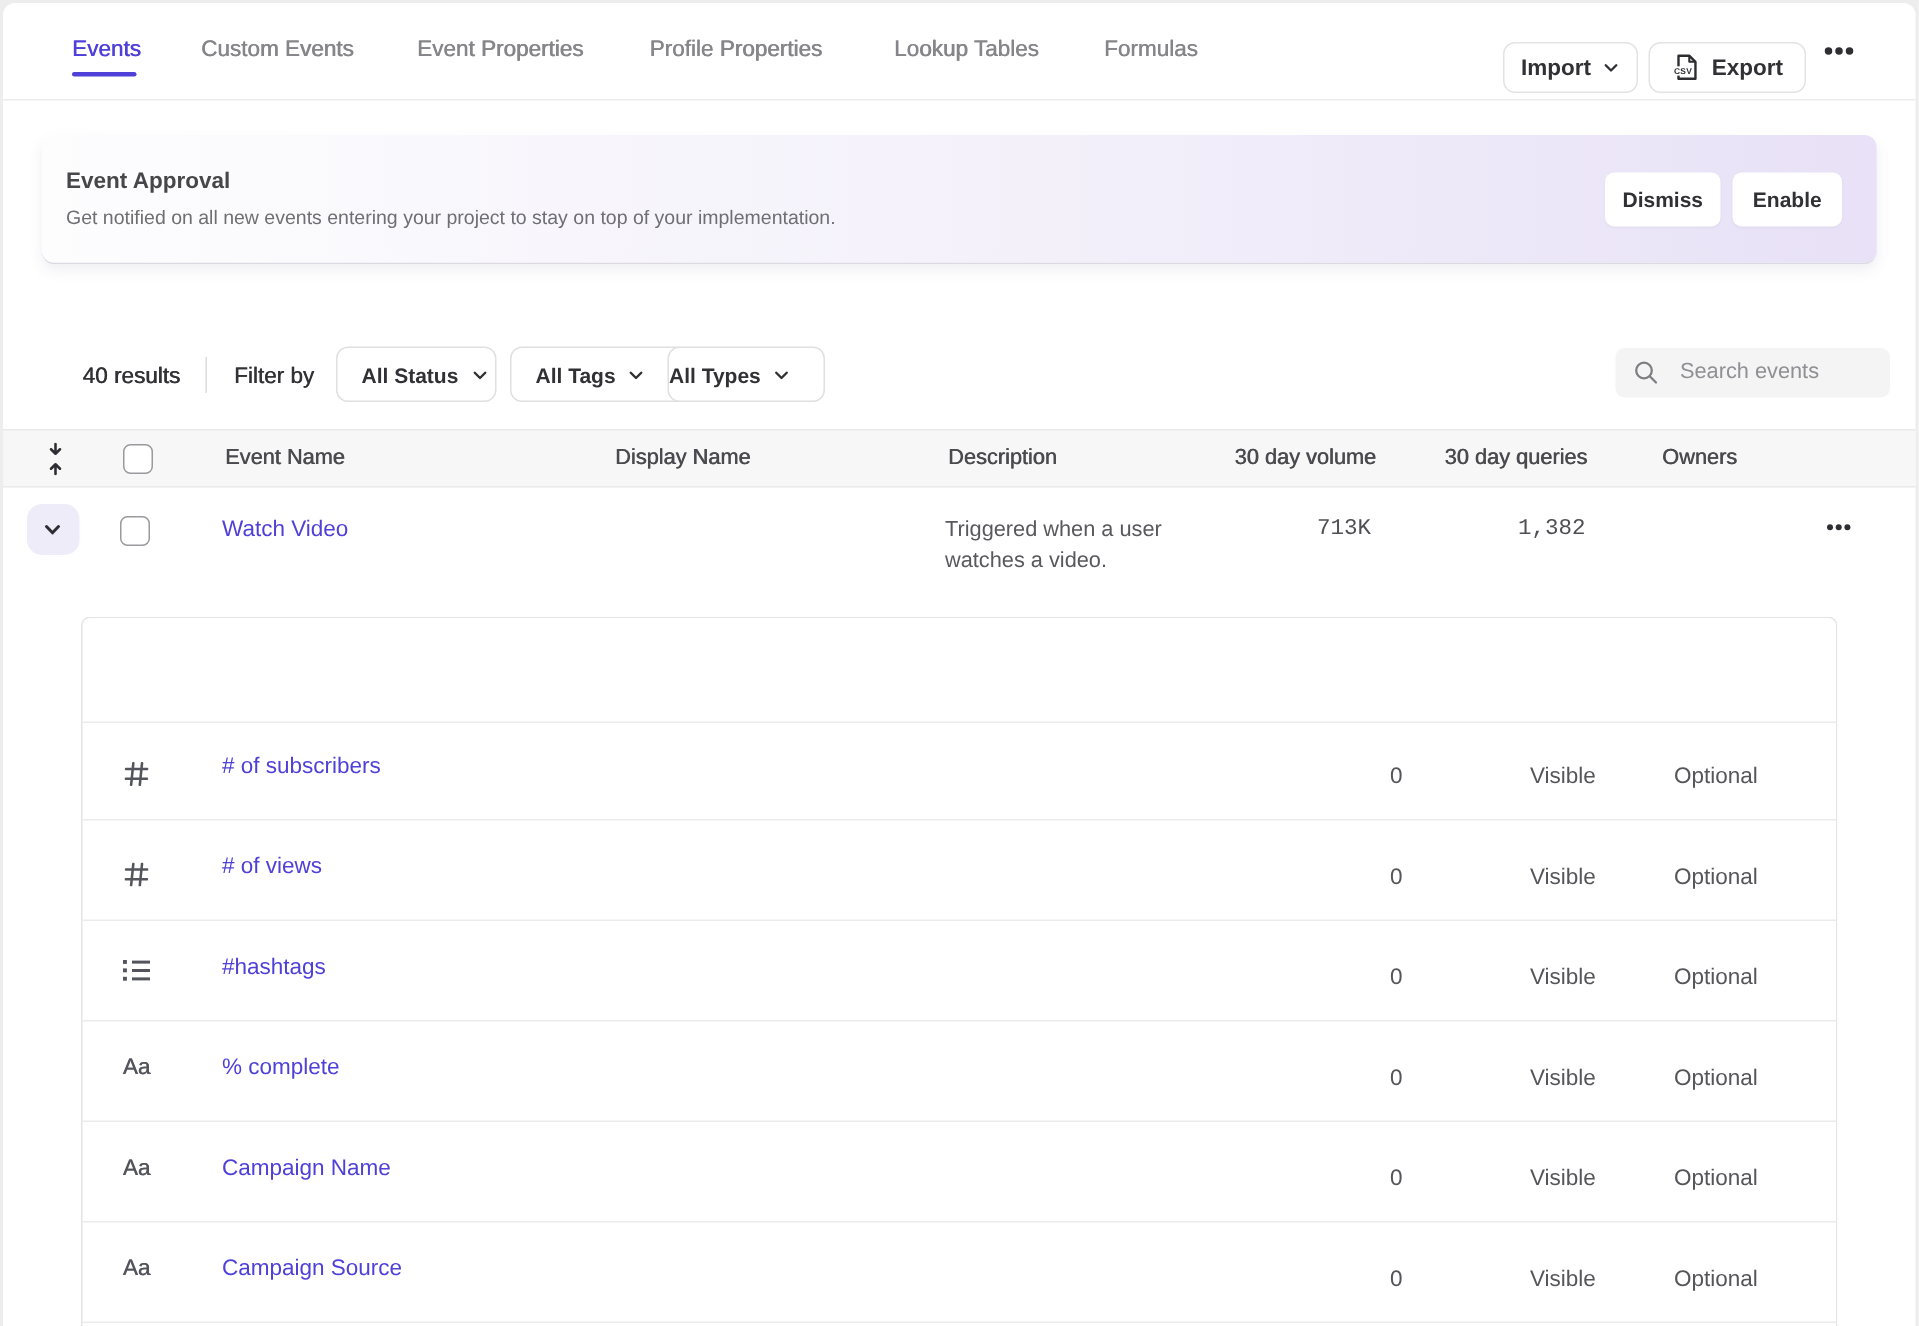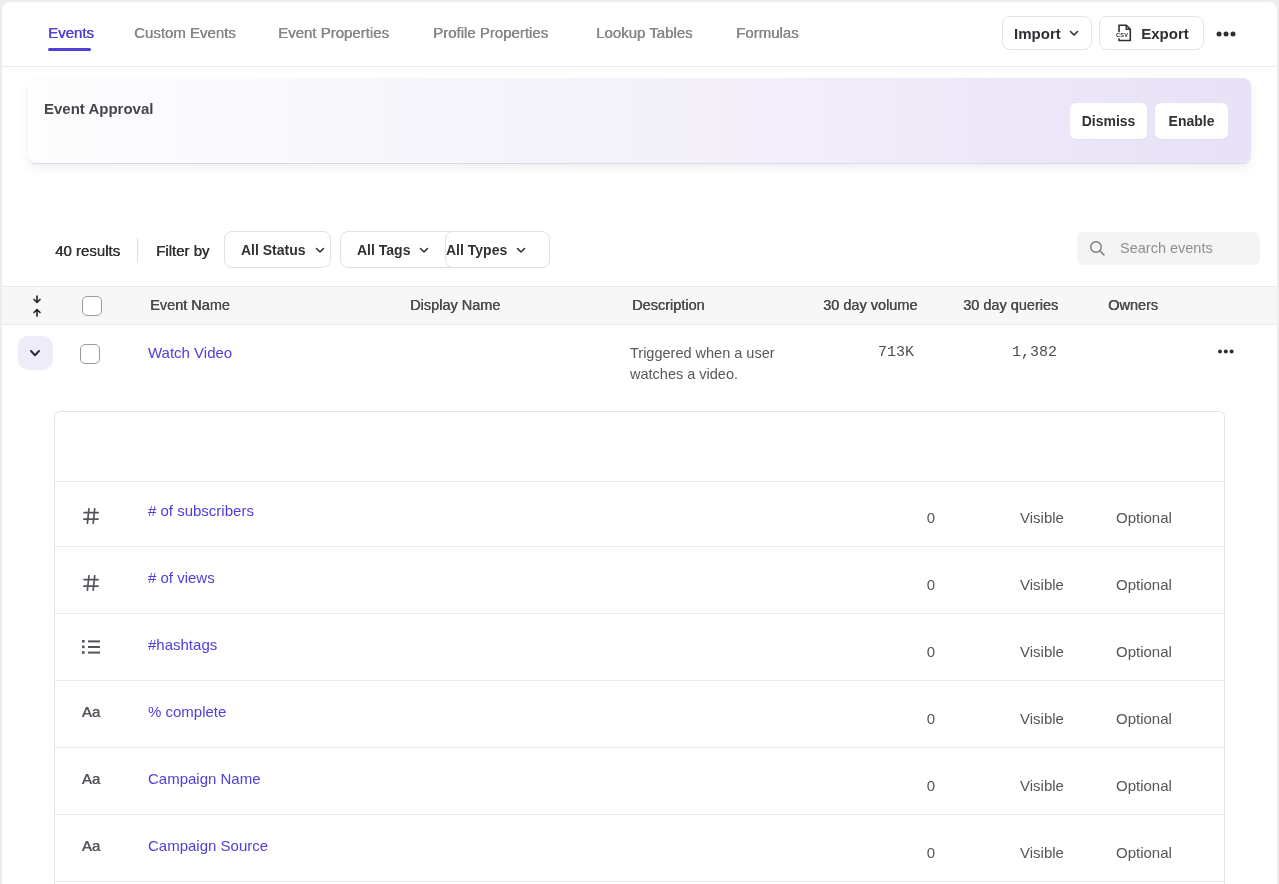--- a/index.html
+++ b/index.html
@@ -8,25 +8,25 @@
 .abs { position:absolute; }
 .card { position:absolute; left:2px; top:2px; width:1275px; height:882px;
   background:#ffffff; border-radius:8px 8px 0 0; }
 
 .nav-tab { position:absolute; top:24px; font-size:15px; color:#85858a; text-shadow:0.4px 0 0 currentColor; }
 .nav-active { color:#4f40d8; }
 .nav-underline { position:absolute; left:48px; top:48px; width:43px; height:3px;
   background:#4f40d8; border-radius:2px; }
 .nav-divider { position:absolute; left:2px; top:66px; width:1275px; height:1px; background:#ececec; }
 
-.btn-outline { position:absolute; top:16px; height:34px; background:#fff;
+.btn-outline { position:absolute; top:28px; height:34px; background:#fff;
   border:1px solid #e3e3e3; border-radius:8px; display:flex; align-items:center;
   justify-content:center; font-size:15px; font-weight:bold; color:#313135; }
 
-.banner { position:absolute; left:28px; top:78px; width:1223px; height:85px;
+.banner { position:absolute; left:28px; top:90px; width:1223px; height:85px;
   border-radius:8px; background:linear-gradient(90deg,#fdfdfe 0%, #f3f0fa 55%, #e8e1f7 100%);
   box-shadow:0 1px 0 rgba(160,155,175,0.28), 0 5px 9px rgba(110,100,150,0.11); }
 .banner h3 { position:absolute; left:16px; top:22px; font-size:15px; color:#47474b; font-weight:bold; }
 .banner p { position:absolute; left:16px; top:47px; font-size:13px; color:#6e6e73; }
 .banner-btn { position:absolute; top:25px; height:36px; background:#fff; border-radius:6px;
   display:flex; align-items:center; justify-content:center; font-size:14px; font-weight:bold;
   color:#313135; box-shadow:0 1px 2px rgba(0,0,0,0.04); }
 
 .filter-label { position:absolute; font-size:15px; color:#323236; text-shadow:0.4px 0 0 currentColor; }
 .vdiv { position:absolute; left:137px; top:238px; width:1px; height:24px; background:#dcdcdc; }
@@ -89,20 +89,21 @@
   <svg width="20" height="6" style="display:block">
       <circle cx="3" cy="3" r="2.5" fill="#2f2f33"></circle>
       <circle cx="10" cy="3" r="2.5" fill="#2f2f33"></circle>
       <circle cx="17" cy="3" r="2.5" fill="#2f2f33"></circle>
     </svg>
 </div>
 <div class="nav-divider"></div>
 
 <div class="banner">
   <h3>Event Approval</h3>
+  <p>Get notified on all new events entering your project to stay on top of your implementation.</p>
   <div class="banner-btn" style="right:104px; width:77px;">Dismiss</div>
   <div class="banner-btn" style="right:23px; width:73px;">Enable</div>
 </div>
 
 <div class="filter-label" style="left:55px; top:242px;">40 results</div>
 <div class="vdiv"></div>
 <div class="filter-label" style="left:156px; top:242px;">Filter by</div>
 <div class="drop-btn" style="left:224px; width:107px; padding-left:16px;">All Status
   <svg width="12" height="12" viewBox="0 0 12 12" style="margin-left:8px;">
       <path d="M2.5 4.5 L6 8 L9.5 4.5" fill="none" stroke="#313135" stroke-width="1.6" stroke-linecap="round" stroke-linejoin="round"></path>

